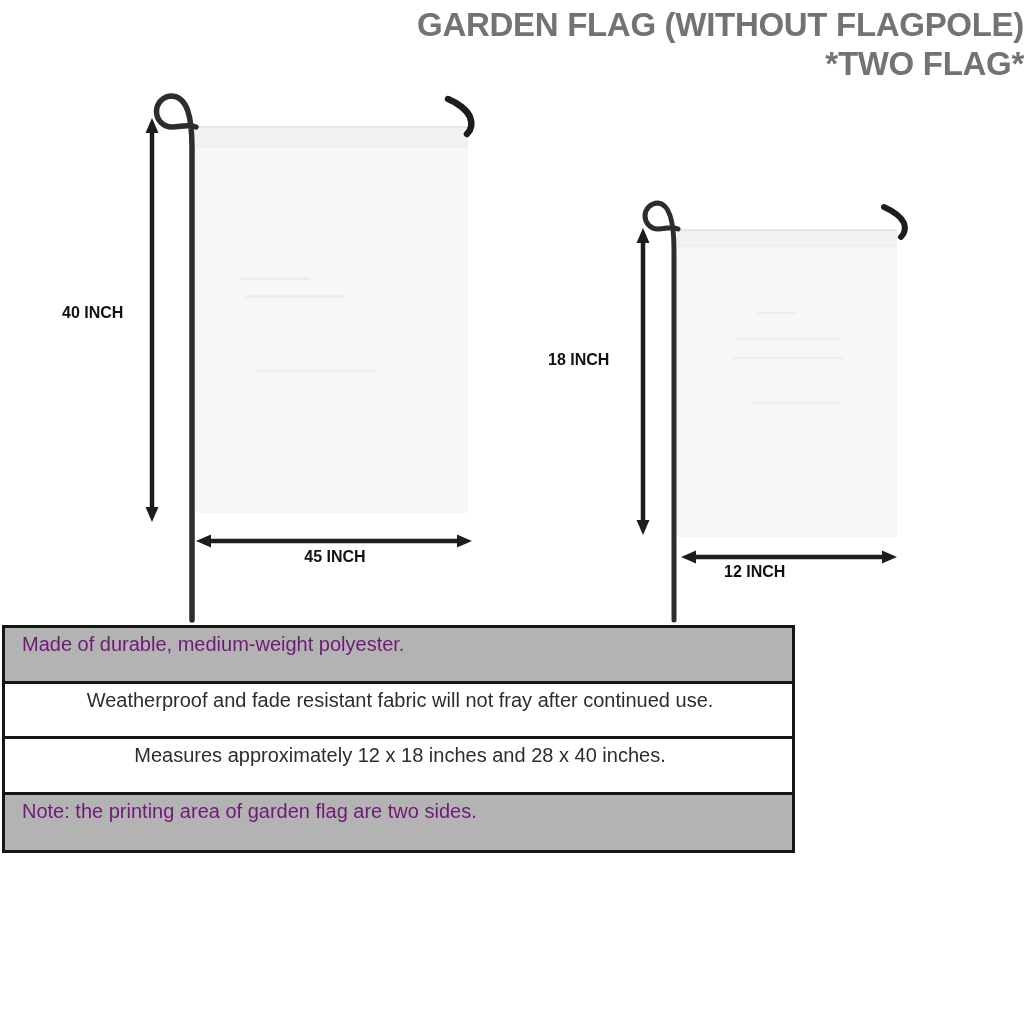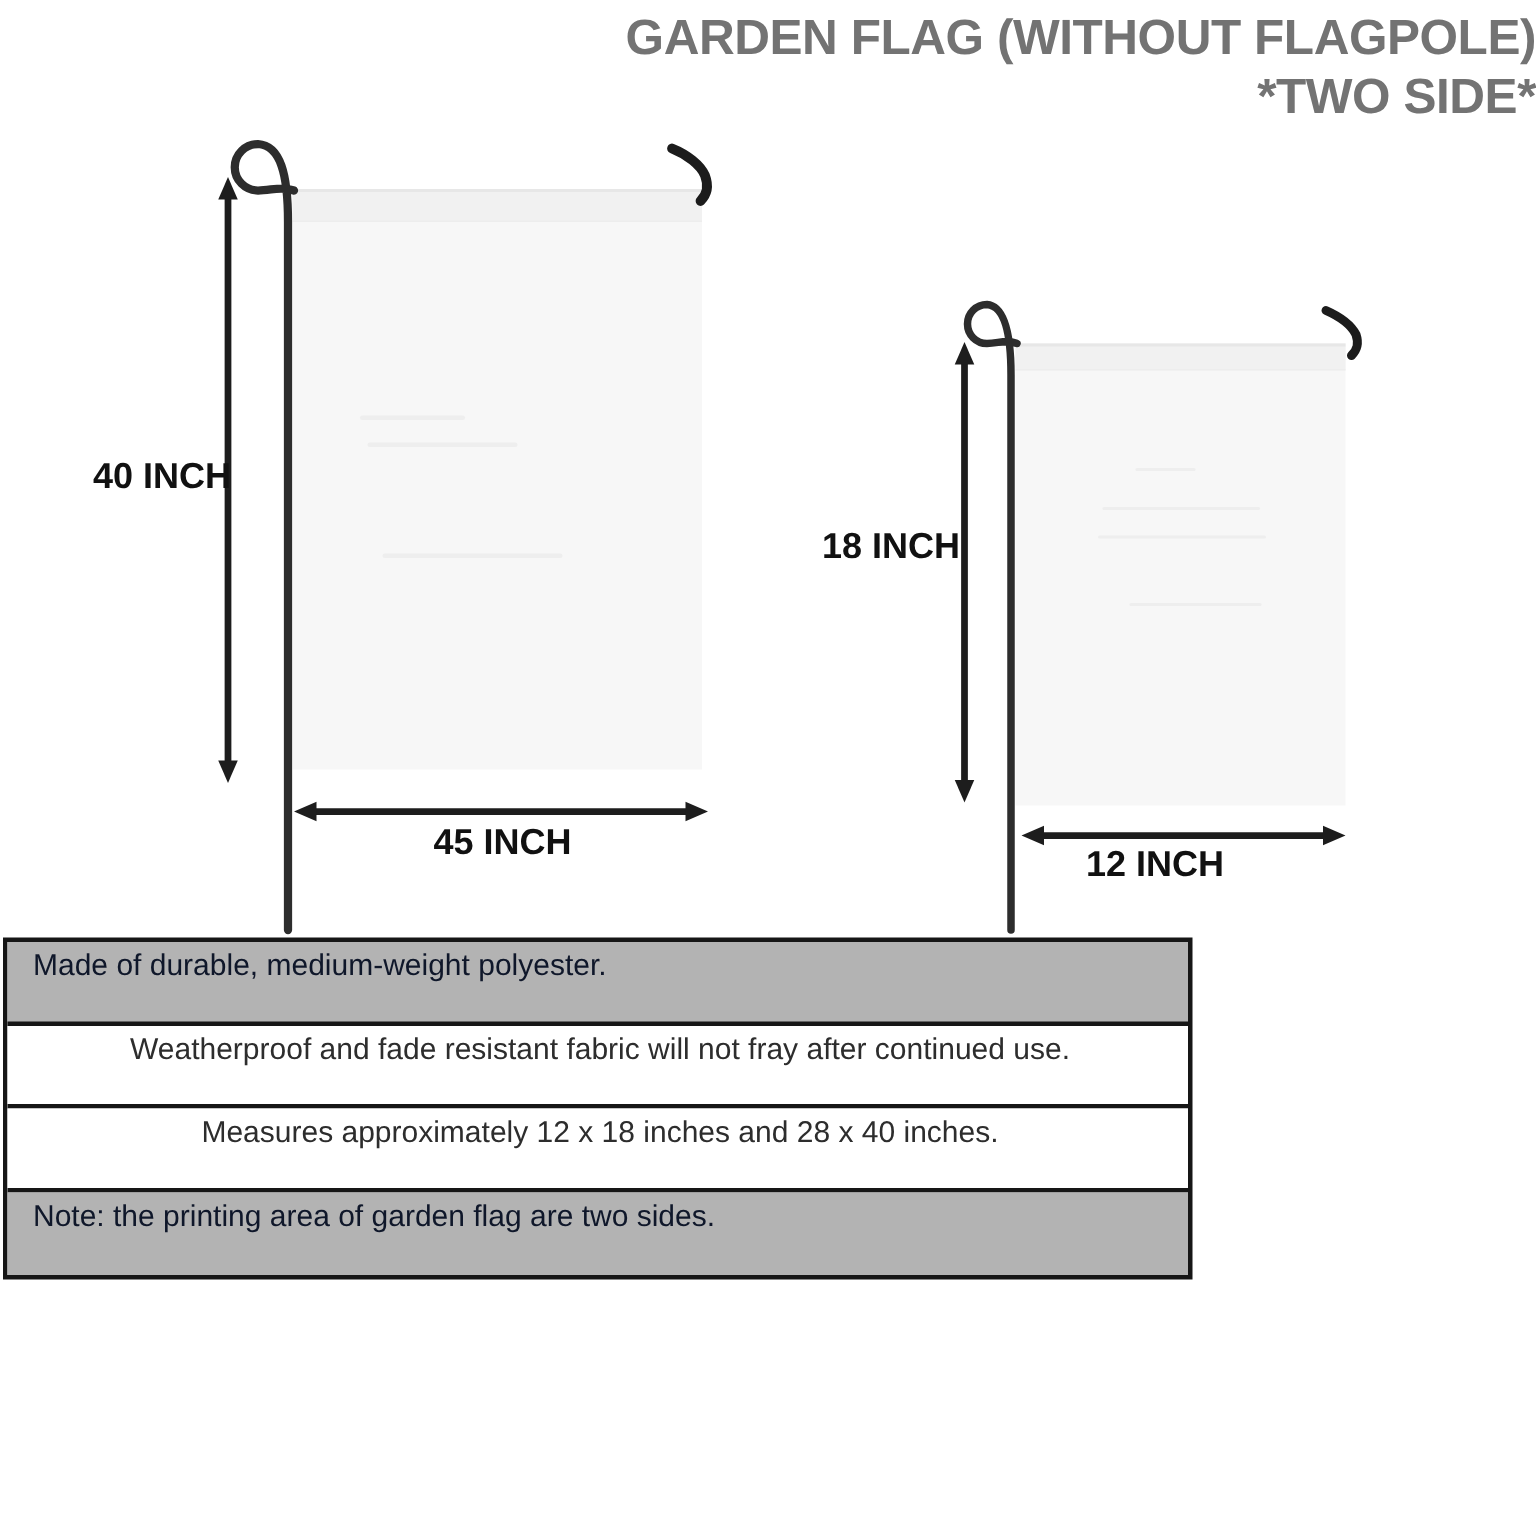--- a/index.html
+++ b/index.html
@@ -54,21 +54,21 @@
     position: absolute;
     left: 0; top: 0;
     z-index: 3;
   }
 
   
   .dim-label {
     position: absolute;
     z-index: 4;
     font-weight: 700;
-    font-size: 24px;
+    font-size: 16px;
     color: #111111;
     white-space: nowrap;
   }
   #label-40 { left: 62px;  top: 304px; }
   #label-28 { left: 270px; top: 548px; width: 130px; text-align: center; }
   #label-18 { left: 548px; top: 351px; }
   #label-12 { left: 724px; top: 563px; width: 130px; text-align: left; }
 
   
   .feature-table {
@@ -81,30 +81,30 @@
     background: #ffffff;
   }
   .frow {
     height: 55.5px;
     padding: 5px 14px 0 17px;
     font-size: 20px;
     border-bottom: 3px solid #161616;
     overflow: hidden;
   }
   .frow:last-child { border-bottom: none; }
-  .frow.shaded { background: #b3b3b3; color: #0f172a; }
+  .frow.shaded { background: #b3b3b3; color: #701a75; }
   .frow.plain  { background: #ffffff; color: #2d2d2d; text-align: center; }
 </style>
 </head>
 <body>
 
 <div class="stage">
 
   <div class="title-line" id="title1">GARDEN FLAG (WITHOUT FLAGPOLE)</div>
-  <div class="title-line" id="title2">*TWO SIDE*</div>
+  <div class="title-line" id="title2">*TWO FLAG*</div>
 
   <div class="flag" id="flag-large">
     <div class="sleeve"></div>
     <div class="crease" style="left:45px; top:151px; width:70px;  height:3px;"></div>
     <div class="crease" style="left:50px; top:169px; width:100px; height:3px;"></div>
     <div class="crease" style="left:60px; top:243px; width:120px; height:3px;"></div>
   </div>
 
   <div class="flag" id="flag-small">
     <div class="sleeve"></div>

